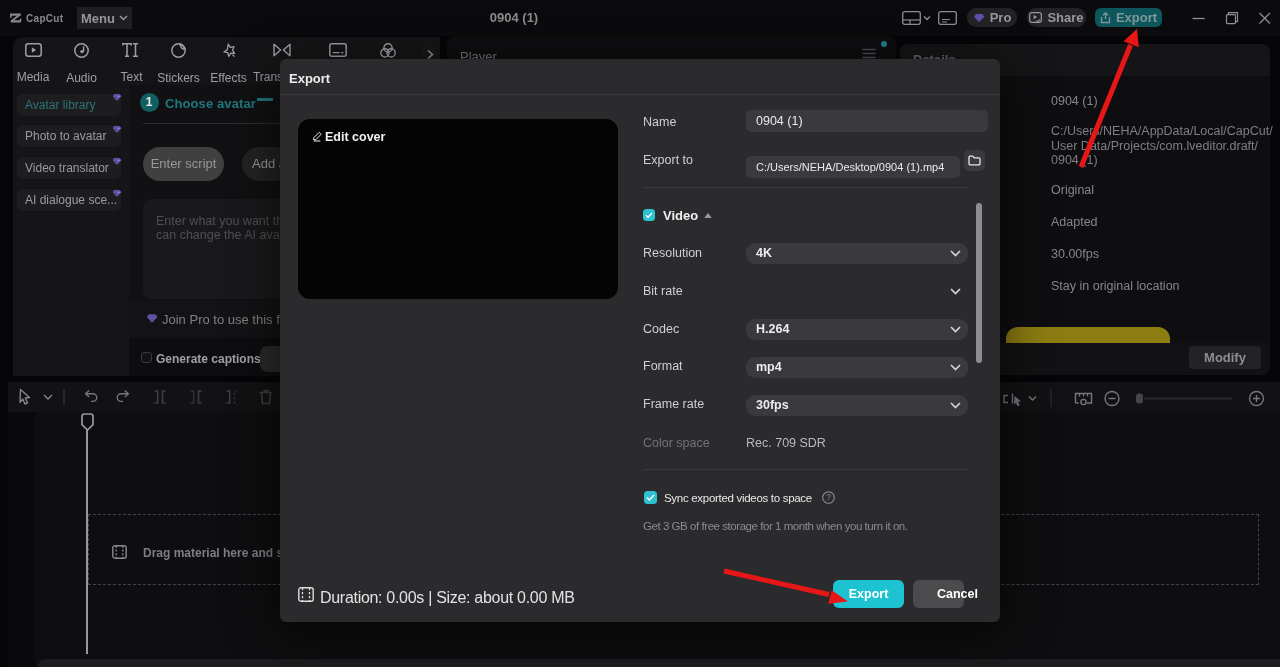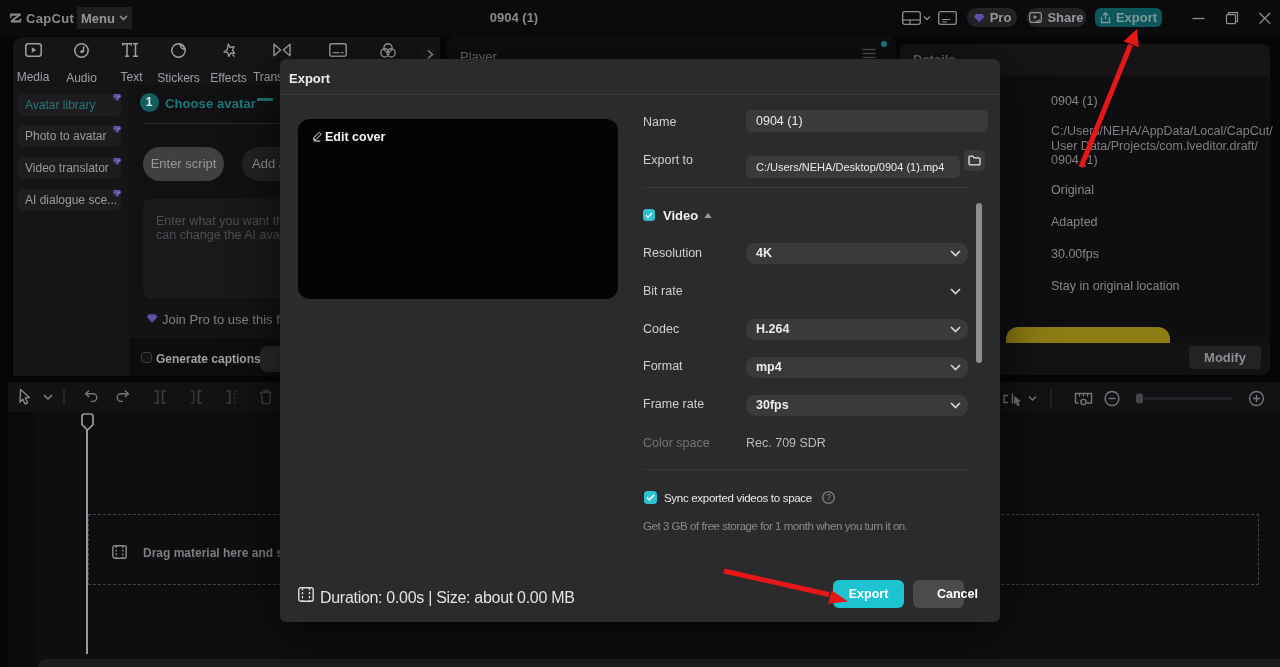--- a/index.html
+++ b/index.html
@@ -68,21 +68,21 @@
   <div class="abs" id="capcutlogo" style="left:9px;top:10px;width:90px;height:16px;display:flex;align-items:center;white-space:nowrap;">
     <svg width="13" height="12" viewBox="0 0 13 12">
         <g stroke="#8a8a8e" fill="none">
           <path d="M1.2 2.6h10.3" stroke-width="2.2"></path>
           <path d="M11.5 2.2L2.6 9" stroke-width="1.8"></path>
           <path d="M1.8 9.4h10" stroke-width="2.2"></path>
           <path d="M1.8 2.6v3.2" stroke-width="1.6"></path>
           <path d="M11.5 9.4V6.6" stroke-width="1.6"></path>
         </g>
       </svg>
-    <span style="color:#8a8a8e;font-size:13px;font-weight:bold;margin-left:4px;letter-spacing:0.3px;text-align:right;">CapCut</span>
+    <span style="color:#8a8a8e;font-size:10px;font-weight:bold;margin-left:4px;letter-spacing:0.3px;text-align:right;">CapCut</span>
   </div>
   <div class="abs menu-btn">Menu <svg width="9" height="6" viewBox="0 0 9 6">
         <path d="M1 1l3.5 3.5L8 1" stroke="#969699" stroke-width="1.5" fill="none"></path>
       </svg></div>
   <div class="abs" id="title">0904 (1)</div>
   <div class="abs pill" id="probtn"><svg width="12" height="10" viewBox="0 0 13 11">
         <path d="M3 1h7l2.5 3L6.5 10 1 4z" fill="#5a51ad"></path>
       </svg>Pro</div>
   <div class="abs pill" id="sharebtn"><svg width="13" height="11" viewBox="0 0 13 11">
         <rect x="0.7" y="0.7" width="11.6" height="9.6" rx="2" stroke="#98989c" stroke-width="1.2" fill="none"></rect>

